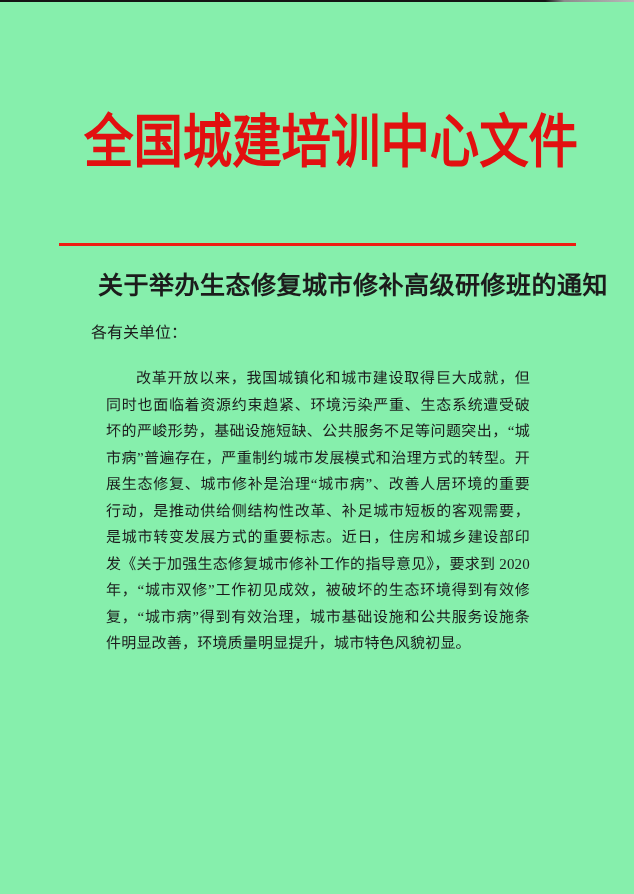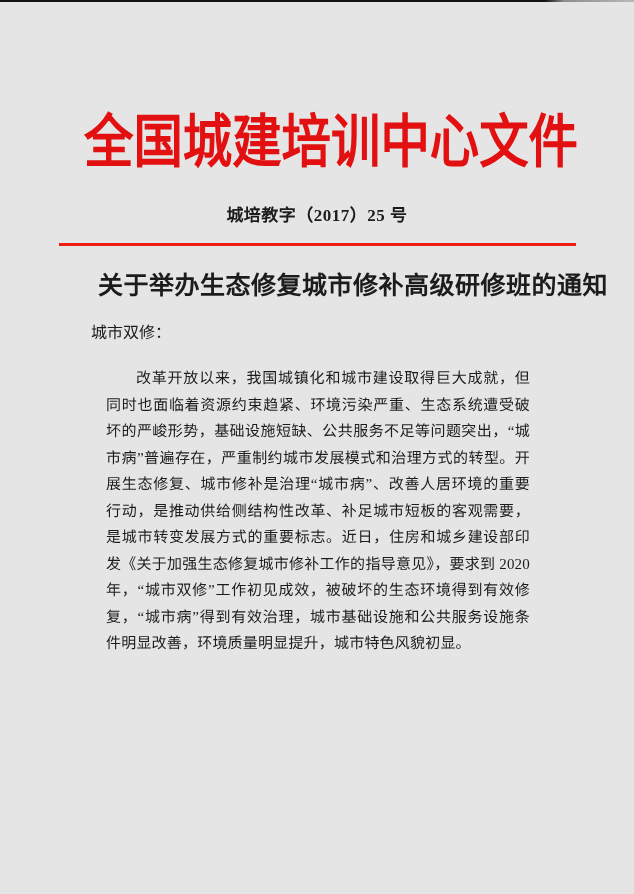--- a/index.html
+++ b/index.html
@@ -5,21 +5,21 @@
   * { box-sizing: border-box; }
   html, body {
     margin: 0;
     padding: 0;
     background: #ffffff;
   }
   .page {
     position: relative;
     width: 634px;
     height: 894px;
-    background: #e5e5e5;
+    background: #86efac;
     overflow: hidden;
     font-family: "Liberation Serif", "DejaVu Serif", serif;
     color: var(--body-text, #1c1c1c);
     padding-left: 8px;
   }
   
   .top-edge {
     position: absolute;
     top: 0; left: 0;
     width: 100%; height: 2px;
@@ -105,25 +105,24 @@
 </style>
 </head>
 <body>
 
 <div class="page">
 
   <div class="top-edge"></div>
 
   <div class="org-title">全国城建培训中心文件</div>
 
-  <div class="doc-number">城培教字（2017）25 号</div>
 
   <div class="red-rule"></div>
 
   <h1 class="notice-title">关于举办生态修复城市修补高级研修班的通知</h1>
 
-  <div class="salutation">城市双修：</div>
+  <div class="salutation">各有关单位：</div>
 
   <div class="body-block">
     <p>改革开放以来，我国城镇化和城市建设取得巨大成就，但同时也面临着资源约束趋紧、环境污染严重、生态系统遭受破坏的严峻形势，基础设施短缺、公共服务不足等问题突出，“城市病”普遍存在，严重制约城市发展模式和治理方式的转型。开展生态修复、城市修补是治理“城市病”、改善人居环境的重要行动，是推动供给侧结构性改革、补足城市短板的客观需要，是城市转变发展方式的重要标志。近日，住房和城乡建设部印发《关于加强生态修复城市修补工作的指导意见》，要求到 2020 年，“城市双修”工作初见成效，被破坏的生态环境得到有效修复，“城市病”得到有效治理，城市基础设施和公共服务设施条件明显改善，环境质量明显提升，城市特色风貌初显。</p>
   </div>
 
 </div>
 
 </body></html>

